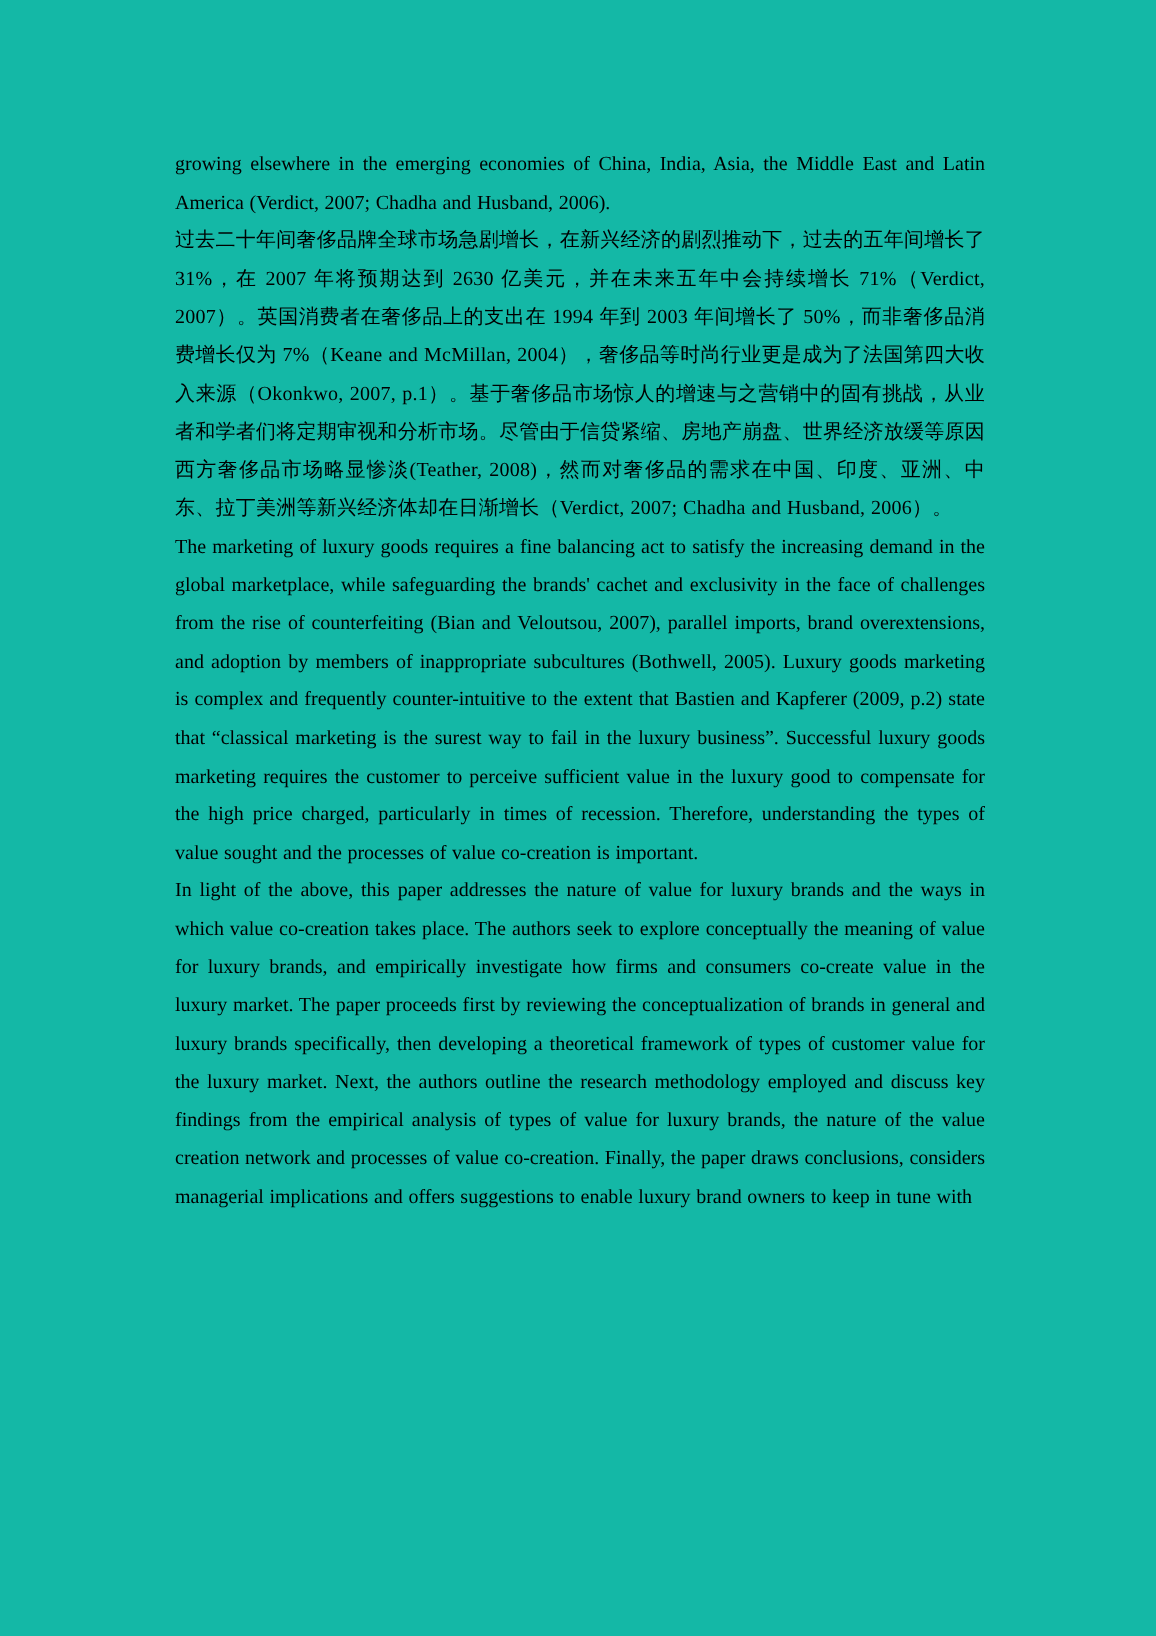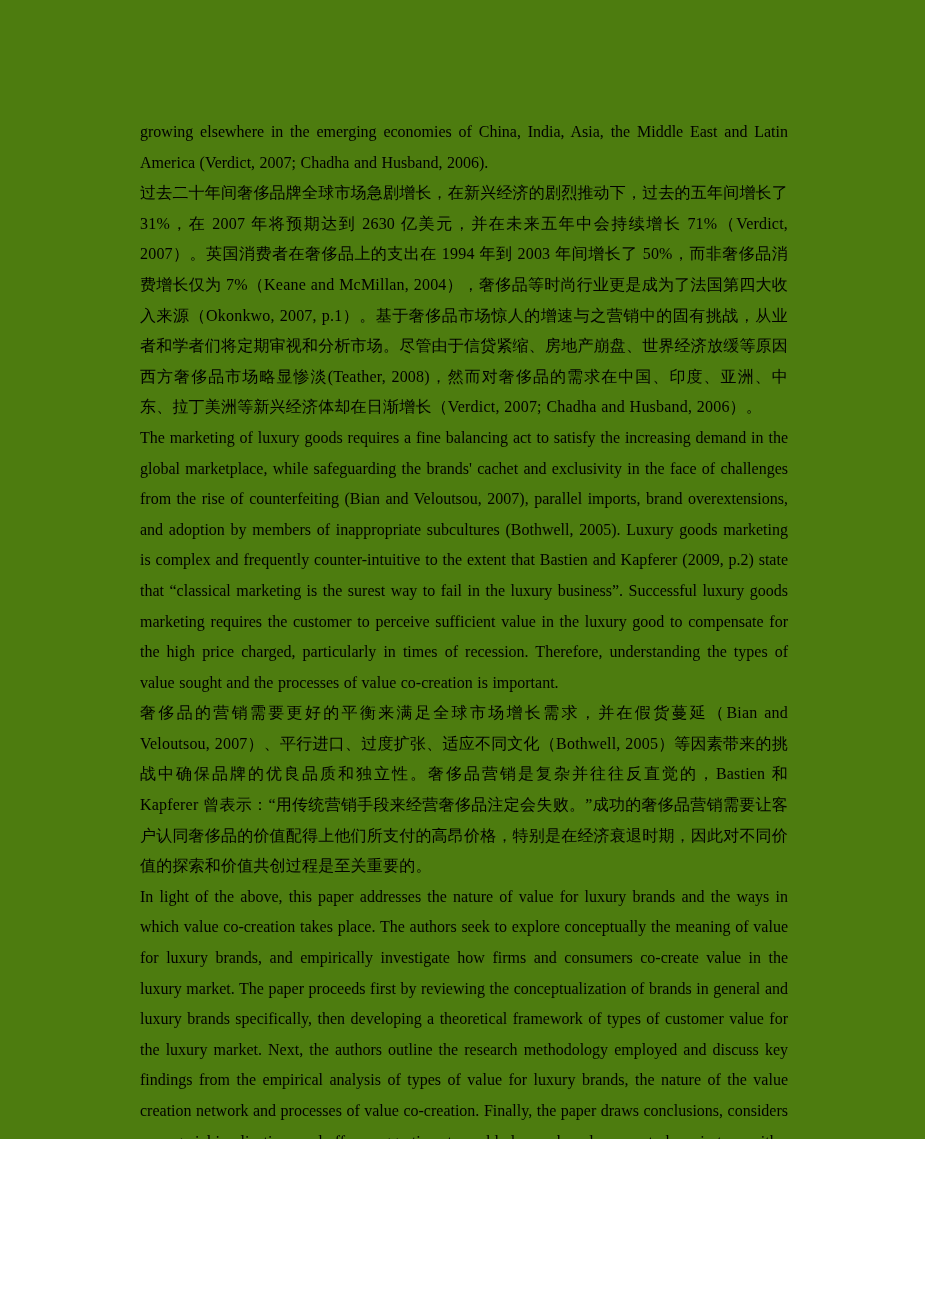--- a/index.html
+++ b/index.html
@@ -3,22 +3,22 @@
 <meta charset="utf-8">
 <style>
   * { margin: 0; padding: 0; box-sizing: border-box; }
   html, body {
     background: #ffffff;
     font-family: "Liberation Serif", "DejaVu Serif", serif;
   }
   .page {
     position: relative;
     width: 925px;
-    height: 1139px;
-    background: #4d7c0f;
+    height: 1309px;
+    background: #14b8a6;
     margin: 0 auto;
     overflow: hidden;
   }
   .content {
     position: absolute;
     left: 140px;
     top: 117px;
     width: 648px;
   }
   .para {
@@ -34,16 +34,15 @@
   }
 </style>
 </head>
 <body>
 
 <div class="page">
   <div class="content">
     <p class="para en">growing elsewhere in the emerging economies of China, India, Asia, the Middle East and Latin America (Verdict, 2007; Chadha and Husband, 2006).</p>
     <p class="para zh">过去二十年间奢侈品牌全球市场急剧增长，在新兴经济的剧烈推动下，过去的五年间增长了 31%，在 2007 年将预期达到 2630 亿美元，并在未来五年中会持续增长 71%（Verdict, 2007）。英国消费者在奢侈品上的支出在 1994 年到 2003 年间增长了 50%，而非奢侈品消费增长仅为 7%（Keane and McMillan, 2004），奢侈品等时尚行业更是成为了法国第四大收入来源（Okonkwo, 2007, p.1）。基于奢侈品市场惊人的增速与之营销中的固有挑战，从业者和学者们将定期审视和分析市场。尽管由于信贷紧缩、房地产崩盘、世界经济放缓等原因西方奢侈品市场略显惨淡(Teather, 2008)，然而对奢侈品的需求在中国、印度、亚洲、中东、拉丁美洲等新兴经济体却在日渐增长（Verdict, 2007; Chadha and Husband, 2006）。</p>
     <p class="para en">The marketing of luxury goods requires a fine balancing act to satisfy the increasing demand in the global marketplace, while safeguarding the brands' cachet and exclusivity in the face of challenges from the rise of counterfeiting (Bian and Veloutsou, 2007), parallel imports, brand overextensions, and adoption by members of inappropriate subcultures (Bothwell, 2005). Luxury goods marketing is complex and frequently counter-intuitive to the extent that Bastien and Kapferer (2009, p.2) state that “classical marketing is the surest way to fail in the luxury business”. Successful luxury goods marketing requires the customer to perceive sufficient value in the luxury good to compensate for the high price charged, particularly in times of recession. Therefore, understanding the types of value sought and the processes of value co-creation is important.</p>
-    <p class="para zh">奢侈品的营销需要更好的平衡来满足全球市场增长需求，并在假货蔓延（Bian and Veloutsou, 2007）、平行进口、过度扩张、适应不同文化（Bothwell, 2005）等因素带来的挑战中确保品牌的优良品质和独立性。奢侈品营销是复杂并往往反直觉的，Bastien 和 Kapferer 曾表示：“用传统营销手段来经营奢侈品注定会失败。”成功的奢侈品营销需要让客户认同奢侈品的价值配得上他们所支付的高昂价格，特别是在经济衰退时期，因此对不同价值的探索和价值共创过程是至关重要的。</p>
     <p class="para en">In light of the above, this paper addresses the nature of value for luxury brands and the ways in which value co-creation takes place. The authors seek to explore conceptually the meaning of value for luxury brands, and empirically investigate how firms and consumers co-create value in the luxury market. The paper proceeds first by reviewing the conceptualization of brands in general and luxury brands specifically, then developing a theoretical framework of types of customer value for the luxury market. Next, the authors outline the research methodology employed and discuss key findings from the empirical analysis of types of value for luxury brands, the nature of the value creation network and processes of value co-creation. Finally, the paper draws conclusions, considers managerial implications and offers suggestions to enable luxury brand owners to keep in tune with</p>
   </div>
 </div>
 
 </body></html>

